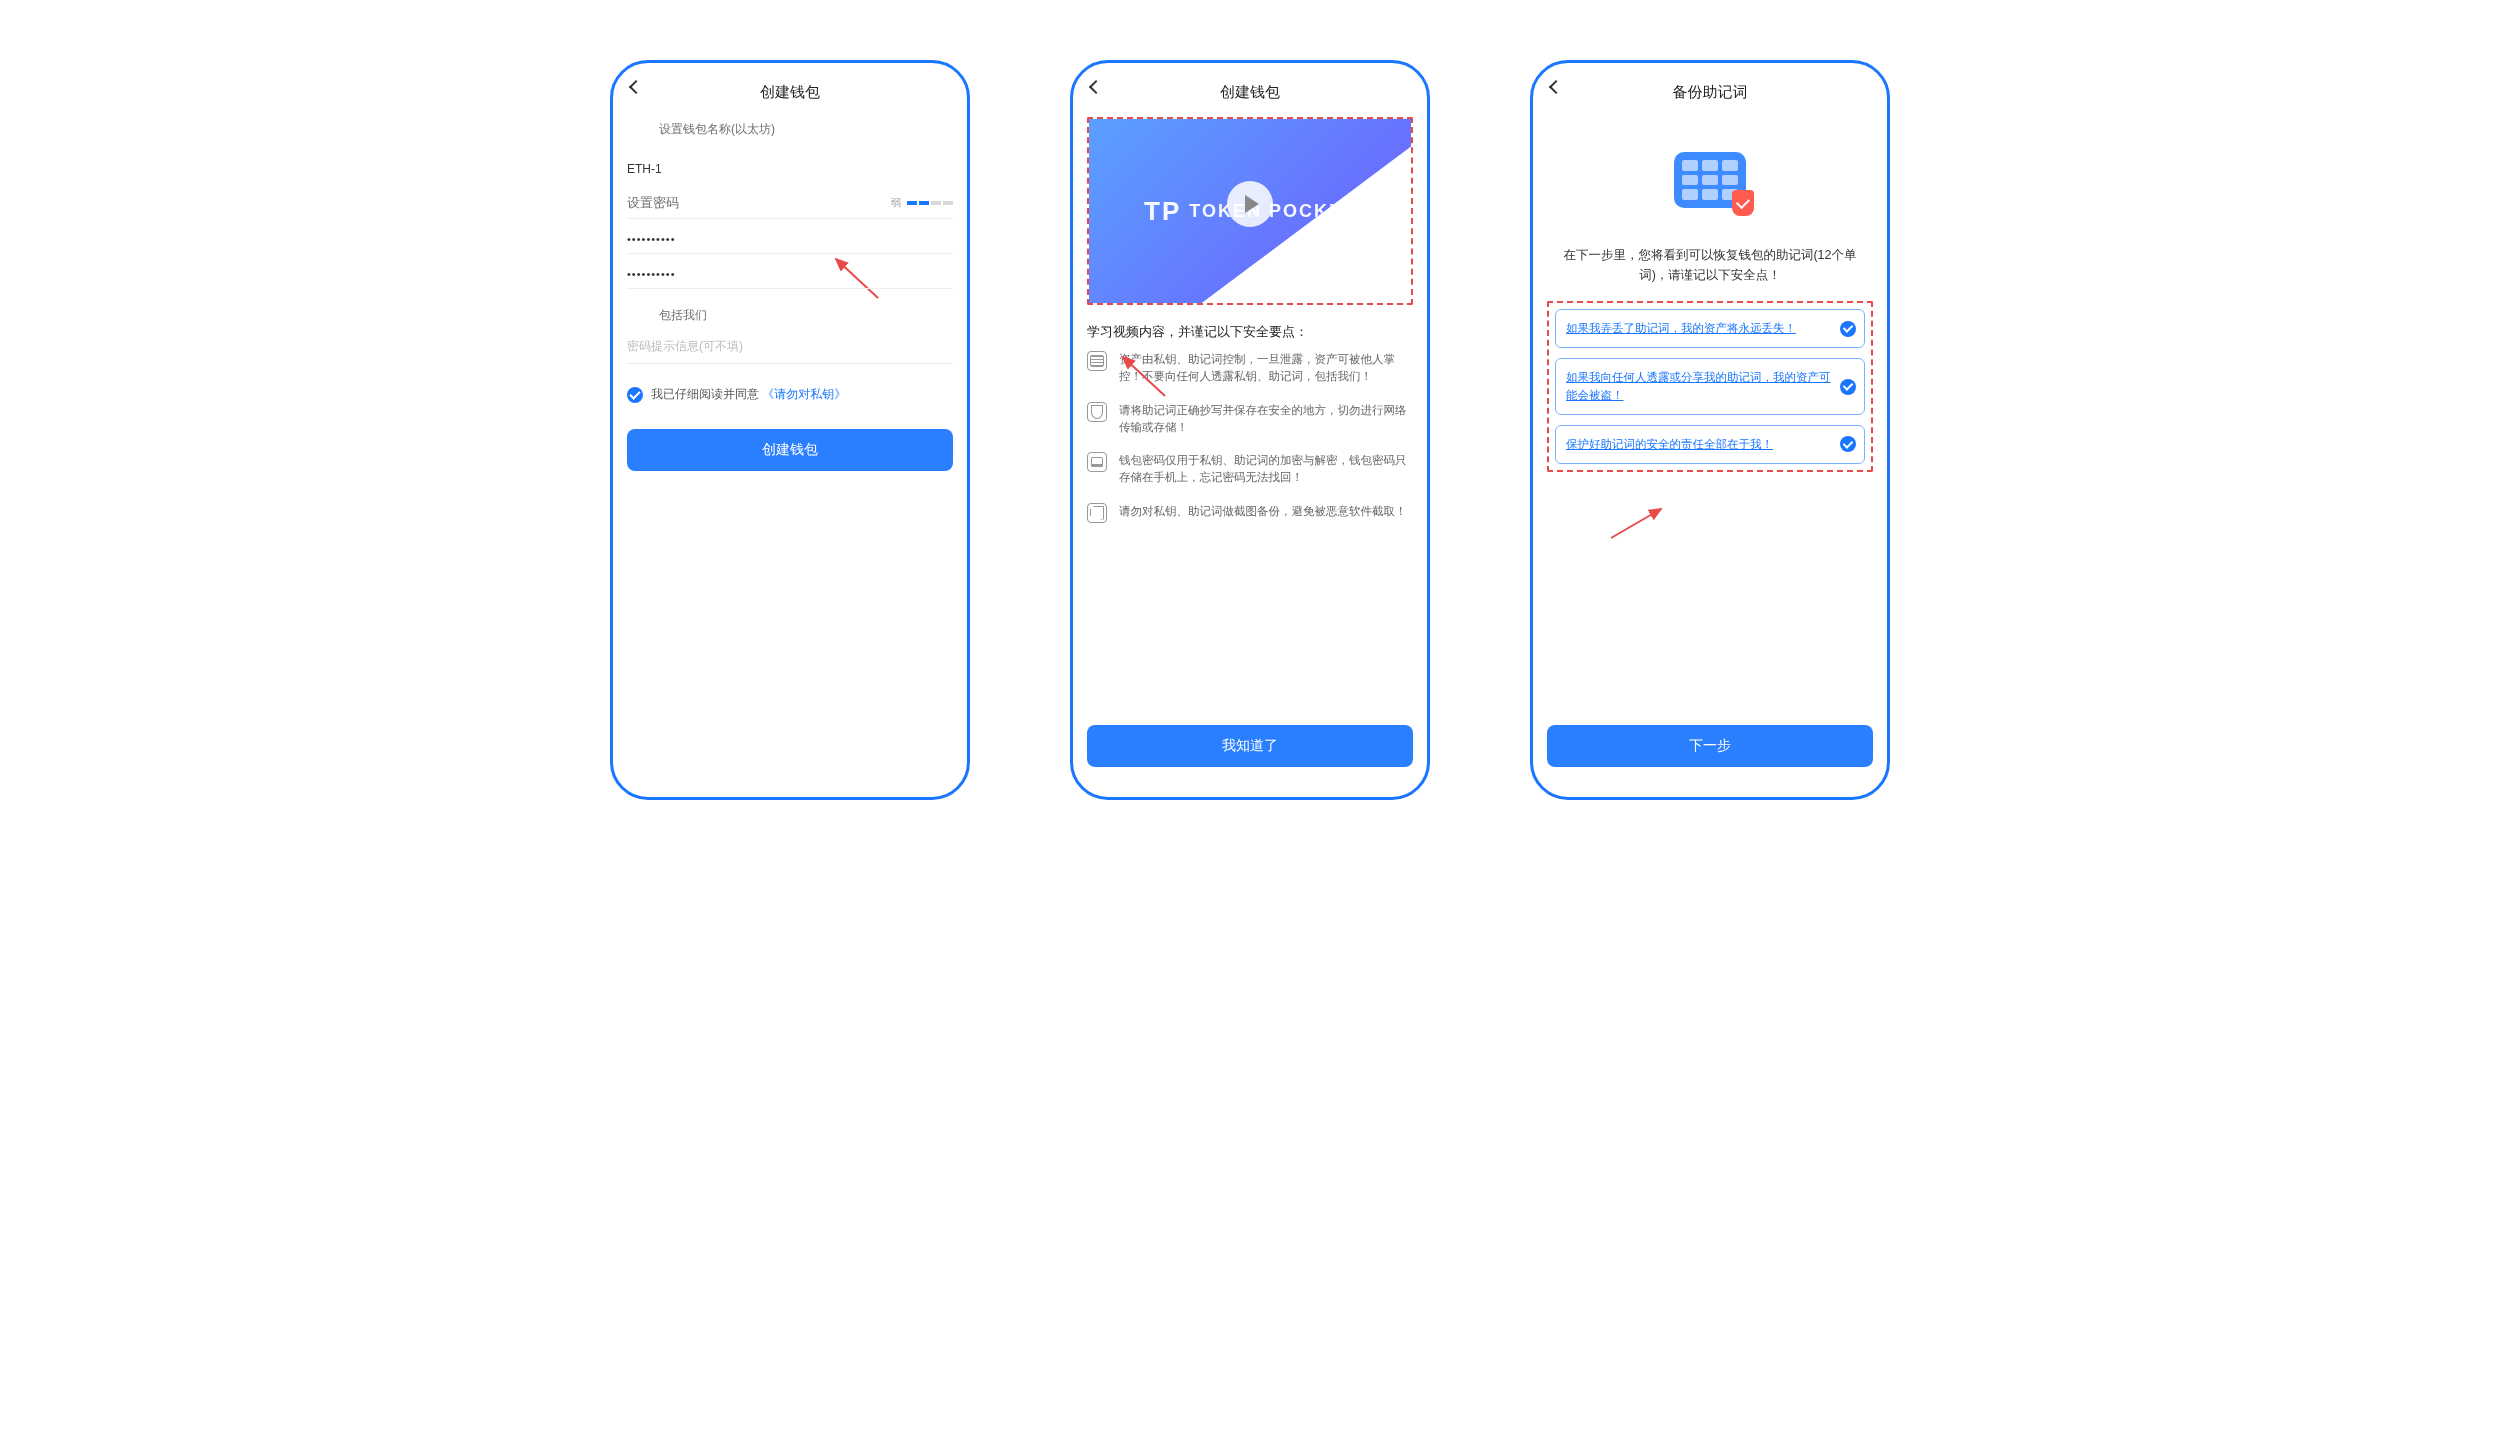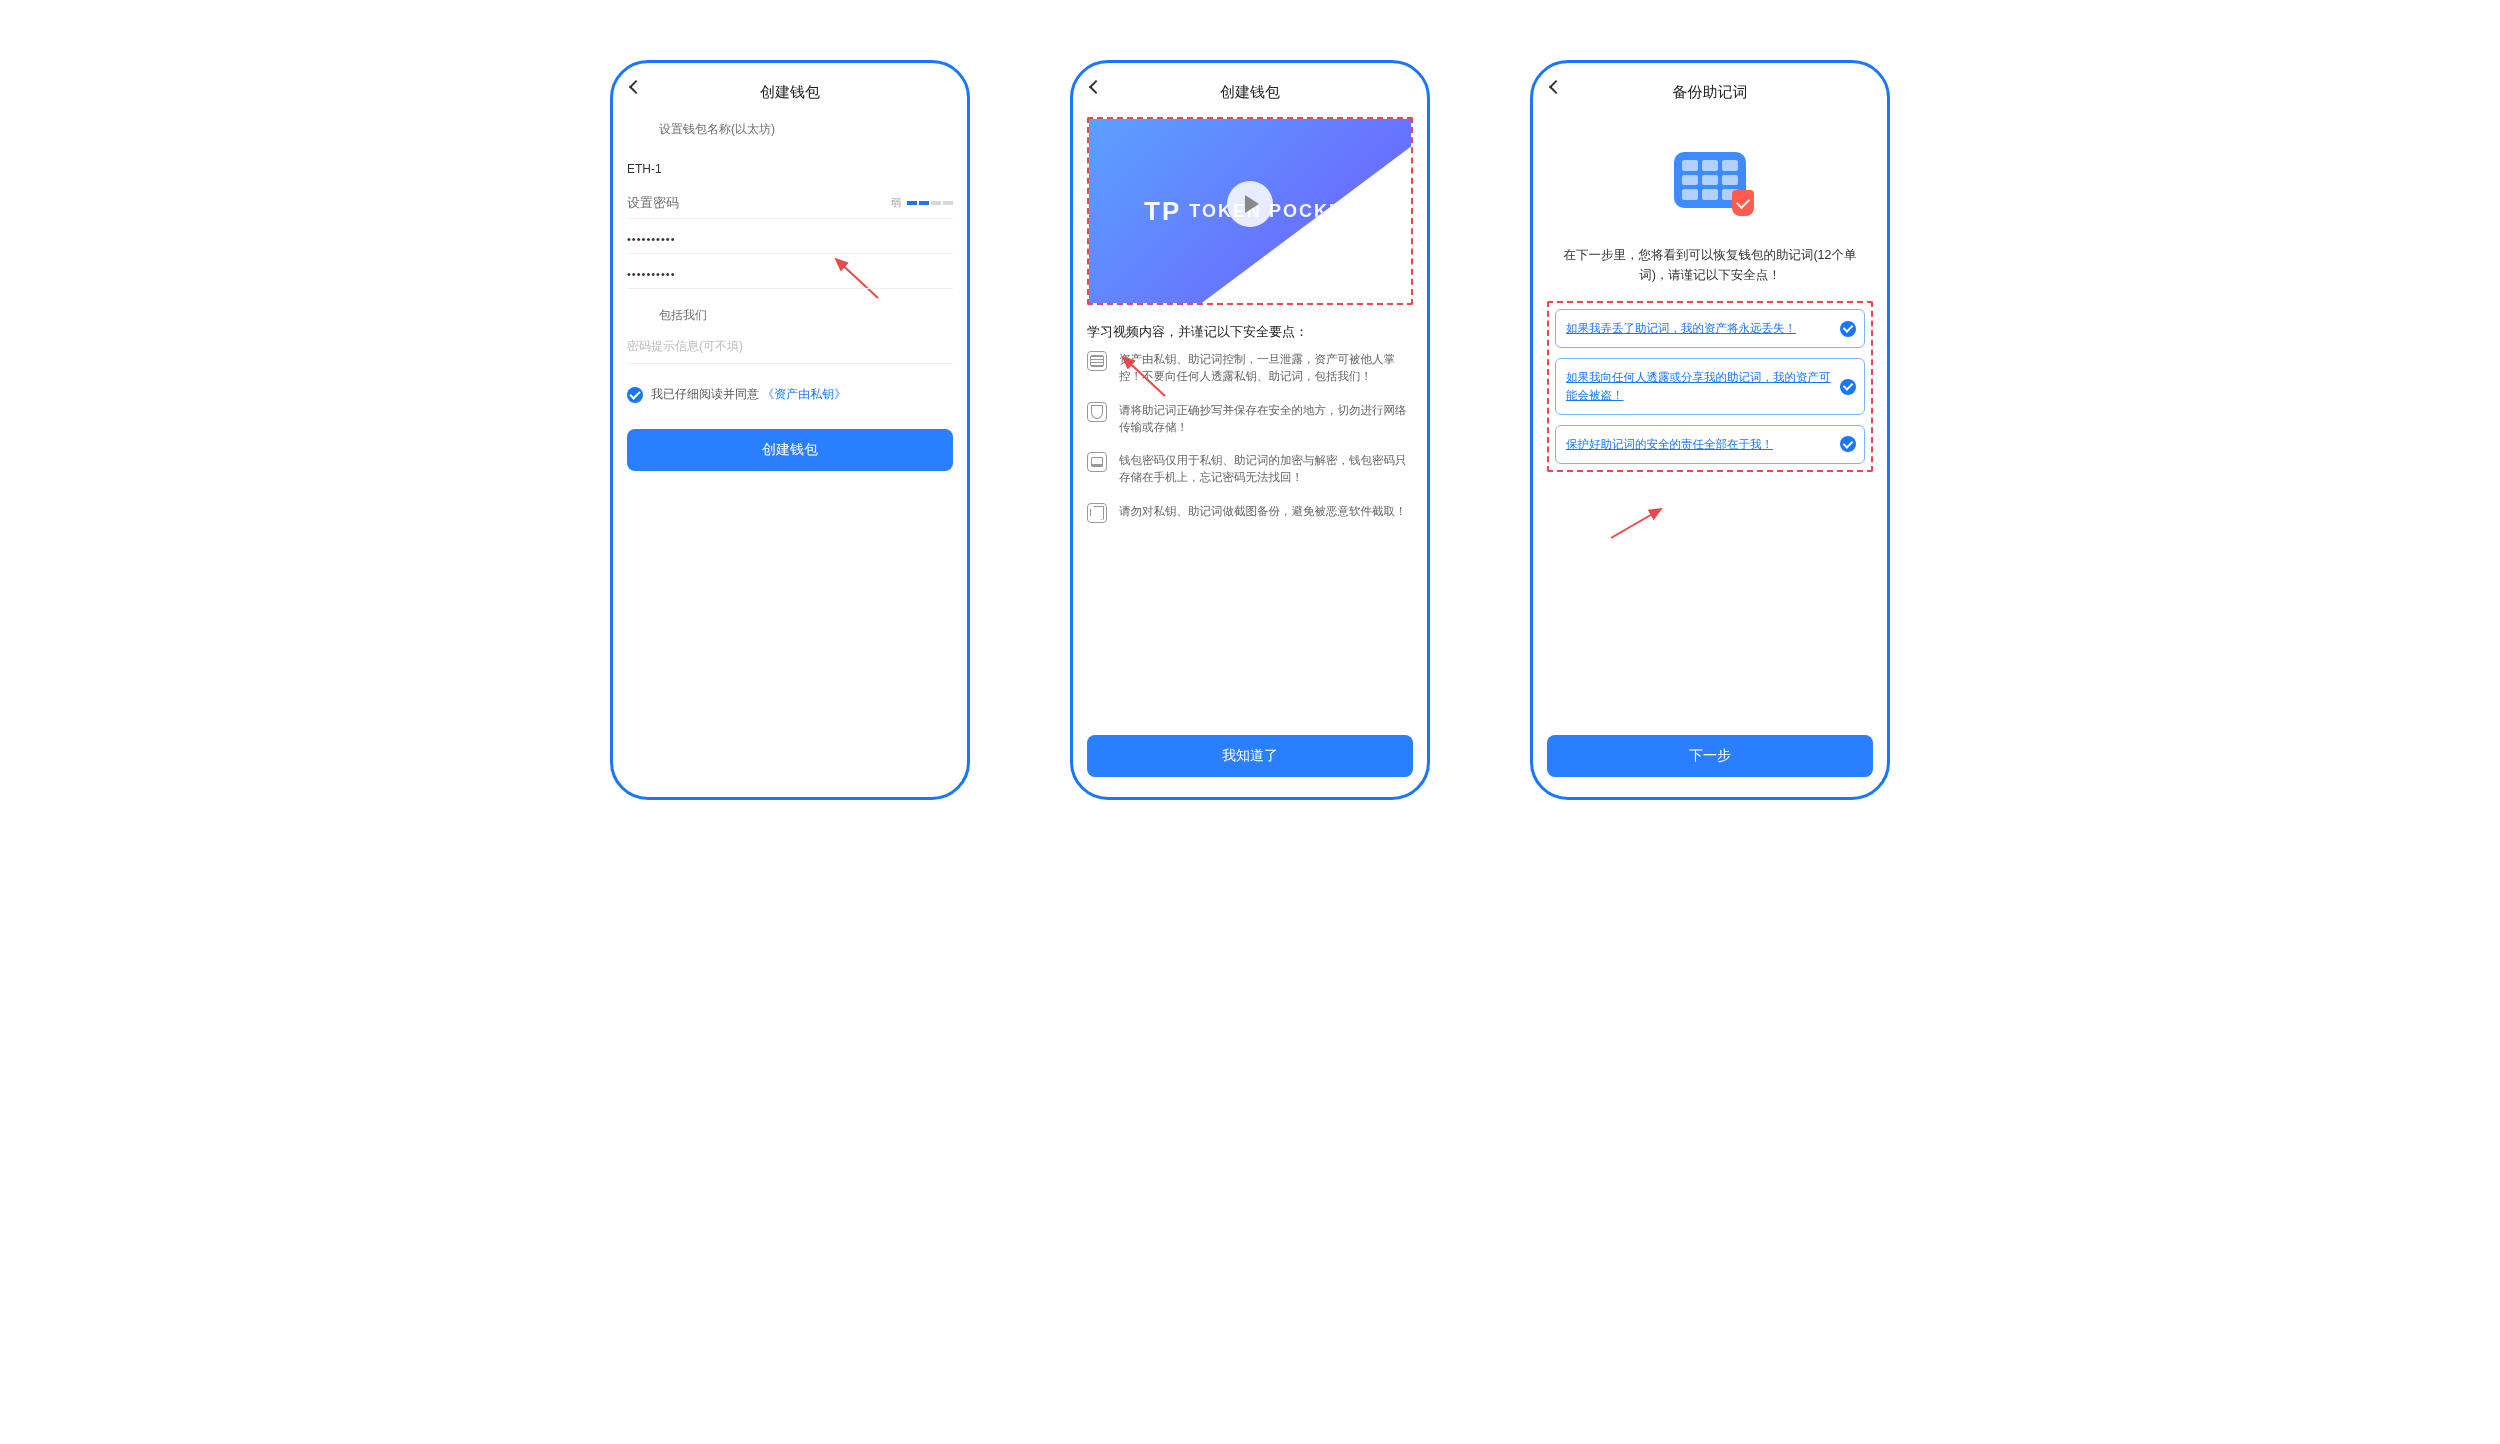--- a/index.html
+++ b/index.html
@@ -10,21 +10,21 @@
     justify-content: center;
     align-items: flex-start;
     gap: 100px;
     padding: 60px 40px;
   }
   .phone {
     width: 360px;
     height: 740px;
     border: 3px solid #1976ff;
     border-radius: 38px;
-    padding: 14px 14px 14px;
+    padding: 14px 14px 24px;
     position: relative;
     background: #fff;
     display: flex;
     flex-direction: column;
     overflow: hidden;
   }
   .header {
     display: flex;
     align-items: center;
     justify-content: center;
@@ -242,21 +242,21 @@
     <div class="input-line dots-input">••••••••••</div>
     <div class="input-line dots-input">••••••••••</div>
 
     <div class="label" style="margin-top:18px;">包括我们</div>
     <div class="input-line placeholder"><span>密码提示信息(可不填)</span></div>
 
     <div class="agree-row">
       <span class="check-circle"></span>
       <span>
         <span>我已仔细阅读并同意</span>
-        <span class="link">《资产由私钥》</span>
+        <span class="link">《请勿对私钥》</span>
       </span>
     </div>
 
     <div class="primary-btn">创建钱包</div>
   </div>
 </div>
 
 <div class="phone">
   <div class="header">
     <span class="back-icon"></span>

